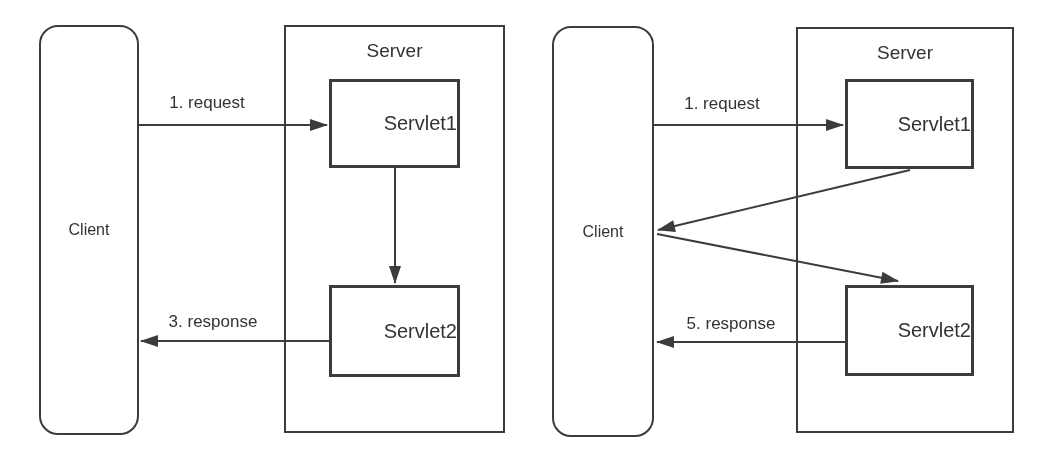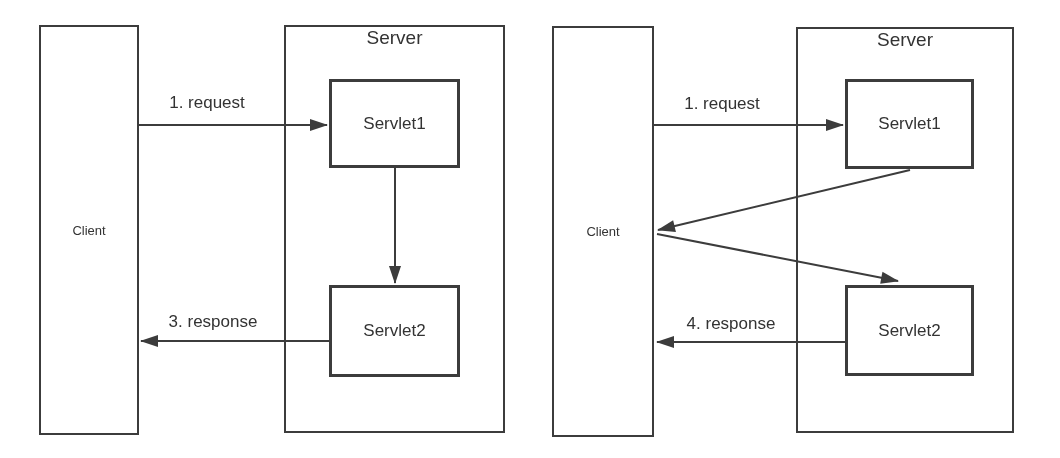--- a/index.html
+++ b/index.html
@@ -15,24 +15,24 @@
   .box {
     position: absolute;
     box-sizing: border-box;
     border: 2px solid #3c3c3c;
     background: #ffffff;
     display: flex;
     align-items: center;
     justify-content: center;
     z-index: 1;
   }
-  .servlet { border-width: 3px; font-size: 17px; }
-  .client  { font-size: 13px; }
+  .servlet { border-width: 3px; font-size: 20px; justify-content: flex-end; }
+  .client  { font-size: 16px; border-radius: 19px; }
   .server  { justify-content: center; align-items: flex-start; }
-  .server-title { font-size: 19px; }
+  .server-title { margin-top: 13px; font-size: 19px; }
 
   .arrow-layer {
     position: absolute;
     left: 0; top: 0;
     width: 1060px; height: 458px;
     z-index: 2;
     pointer-events: none;
   }
   .lbl {
     position: absolute;
@@ -118,15 +118,15 @@
 
     <line x1="657" y1="234" x2="898" y2="281" stroke="#3c3c3c" stroke-width="2" marker-end="url(#ah)"></line>
 
     <line x1="845" y1="342" x2="657" y2="342" stroke="#3c3c3c" stroke-width="2" marker-end="url(#ah)"></line>
   </svg>
 
   <span class="lbl l-request">1. request</span>
   <span class="lbl l-response">3. response</span>
 
   <span class="lbl r-request">1. request</span>
-  <span class="lbl r-response">4. response</span>
+  <span class="lbl r-response">5. response</span>
 
 </div>
 
 </body></html>

